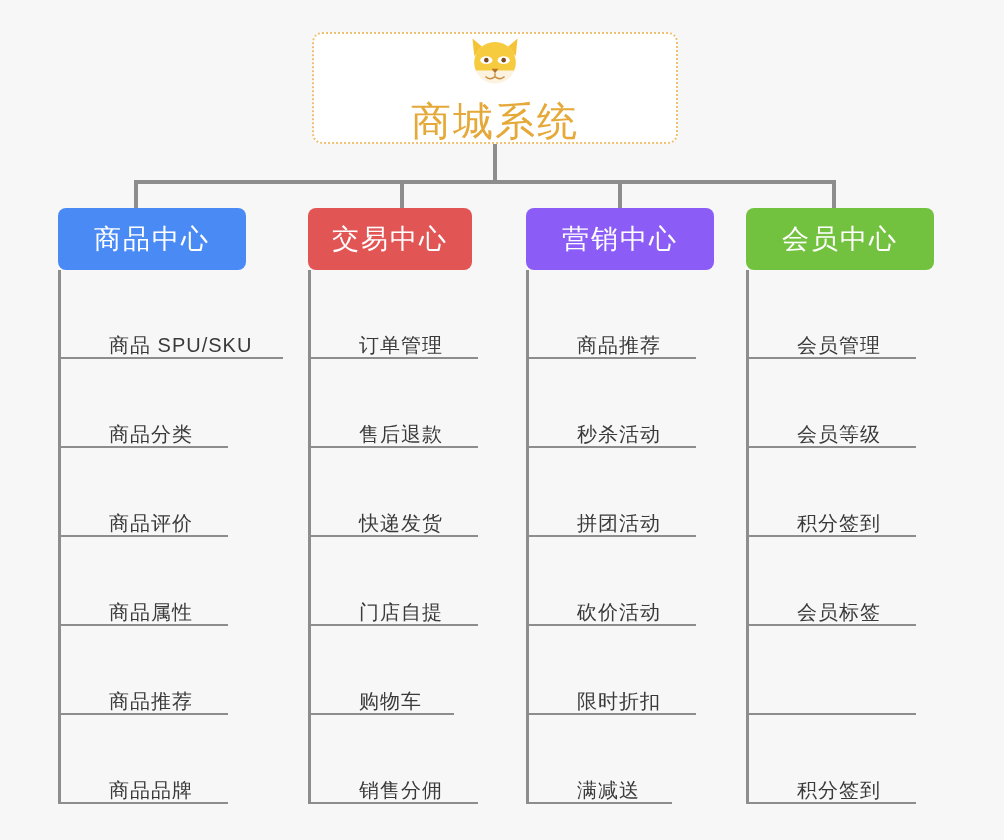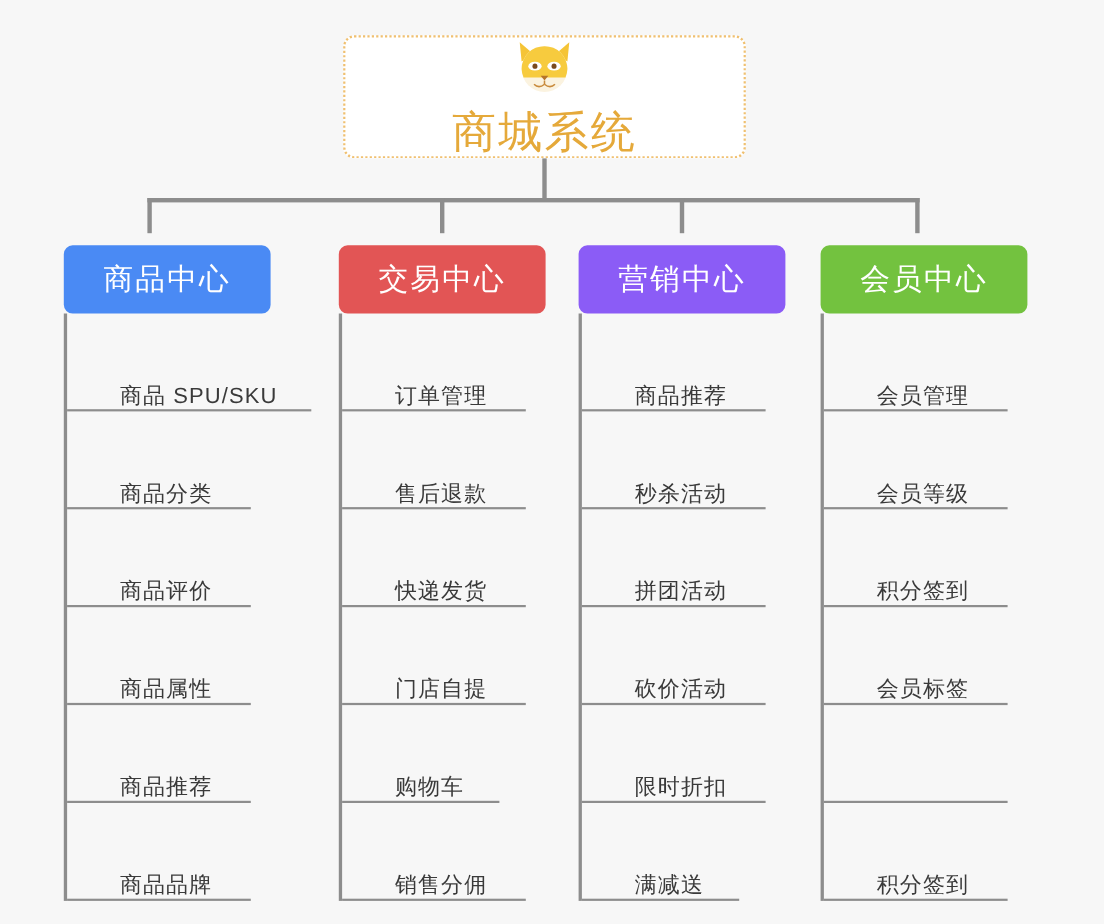--- a/index.html
+++ b/index.html
@@ -72,40 +72,40 @@
     height: 32px;
   }
   .drop-0 { left: 134px; }
   .drop-1 { left: 400px; }
   .drop-2 { left: 618px; }
   .drop-3 { left: 832px; }
 
   
   .branch {
     position: absolute;
-    top: 223px;
+    top: 208px;
   }
   .branch-0 { left: 58px;  width: 232px; }
   .branch-1 { left: 308px; width: 214px; }
   .branch-2 { left: 526px; width: 210px; }
   .branch-3 { left: 746px; width: 210px; }
 
   .branch-header {
     height: 62px;
     border-radius: 8px;
     display: flex;
     align-items: center;
     justify-content: center;
     color: #ffffff;
     font-size: 27px;
     letter-spacing: 2px;
     white-space: nowrap;
   }
   .branch-0 .branch-header { width: 188px; background: #4a8af4; }
-  .branch-1 .branch-header { width: 188px; background: #e25555; }
+  .branch-1 .branch-header { width: 164px; background: #e25555; }
   .branch-2 .branch-header { width: 188px; background: #8b5cf6; }
   .branch-3 .branch-header { width: 188px; background: #73c23f; }
 
   
   .leaf-list {
     position: relative;
     margin-top: 0;
     padding-left: 14px;
     border-left: 3px solid #8d8d8d;
     list-style: none;

